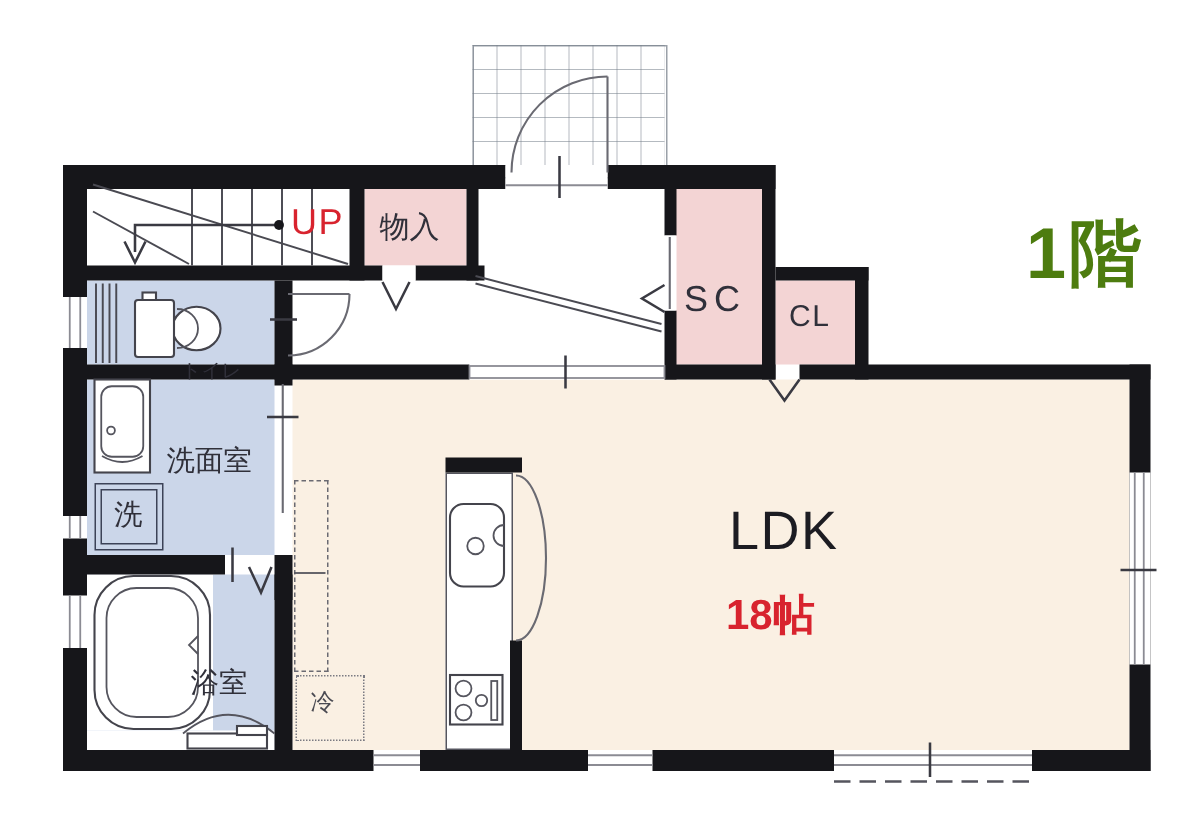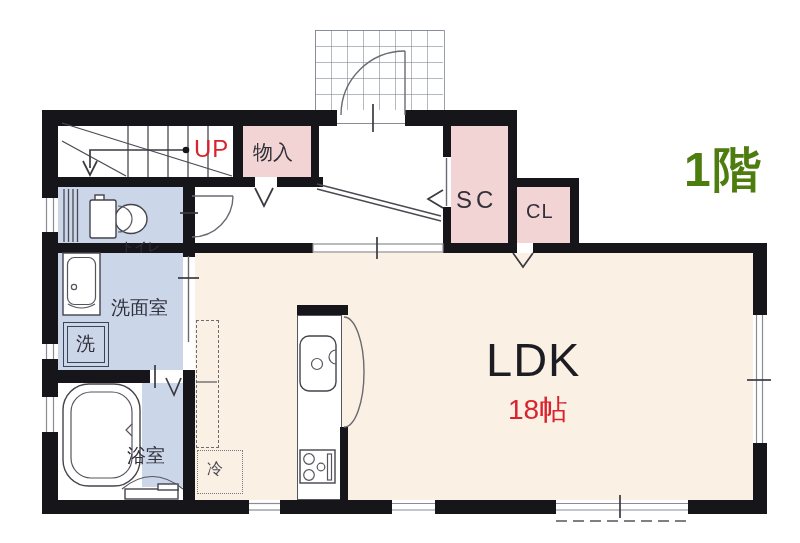--- a/index.html
+++ b/index.html
@@ -239,19 +239,19 @@
   <div class="label" style="left:526px;top:201px;font-size:20px;letter-spacing:1px;">CL</div>
 
   <div class="label" style="left:121px;top:240px;font-size:13px;">トイレ</div>
 
   <div class="label" style="left:111px;top:298px;font-size:19px;">洗面室</div>
 
   <div class="label" style="left:76px;top:334px;font-size:19px;">洗</div>
 
   <div class="label" style="left:127px;top:422px;font-size:19px;margin-top:24px;">浴室</div>
 
-  <div class="label" style="left:486px;top:336px;font-size:47px;font-weight:500;color:#1c1c22;letter-spacing:1px;">LDK</div>
-
-  <div class="label red" style="left:508px;top:396px;font-size:28px;font-weight:400;">18帖</div>
+  <div class="label" style="left:486px;top:336px;font-size:36px;font-weight:500;color:#1c1c22;letter-spacing:1px;">LDK</div>
+
+  <div class="label red" style="left:484px;top:396px;font-size:28px;font-weight:700;">18帖</div>
 
   <div class="label" style="left:207px;top:461px;font-size:16px;color:#4a4a52;">冷</div>
 
 </div>
 
 </body></html>

